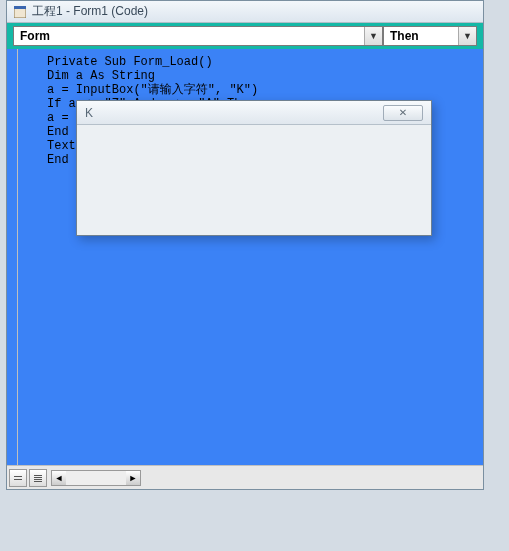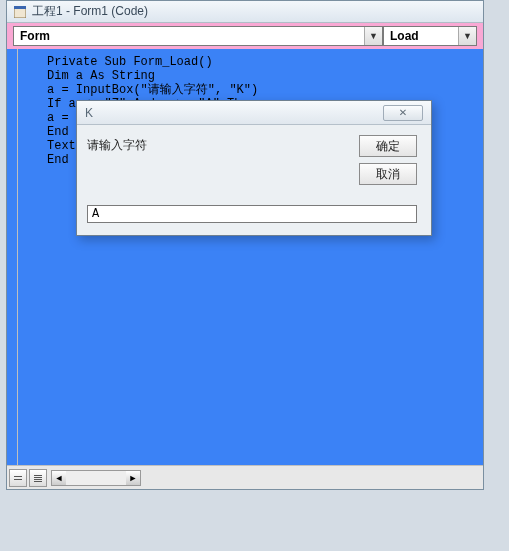--- a/index.html
+++ b/index.html
@@ -30,21 +30,21 @@
     padding: 0 6px;
     color: #3a4a5a;
   }
   .titlebar .icon {
     width: 14px; height: 14px; margin-right: 5px;
     display: inline-flex; align-items: center; justify-content: center;
   }
   .selectors {
     display: flex;
     padding: 3px 6px;
-    background: #f9a8d4;
+    background: #14b8a6;
     border-bottom: 1px solid #c0c0c0;
   }
   .combo {
     display: flex;
     align-items: center;
     border: 1px solid #7a7a7a;
     background: #fff;
     height: 20px;
   }
   .combo-left { flex: 4; }
@@ -196,21 +196,21 @@
     </span>
     <span>工程1 - Form1 (Code)</span>
   </div>
 
   <div class="selectors">
     <div class="combo combo-left">
       <span class="txt">Form</span>
       <span class="arrow">▼</span>
     </div>
     <div class="combo combo-right">
-      <span class="txt">Load</span>
+      <span class="txt">Then</span>
       <span class="arrow">▼</span>
     </div>
   </div>
 
   <div class="code-area">
     <div class="gutter"></div>
     <pre class="code" id="code-pre">Private Sub Form_Load()
 Dim a As String
 a = InputBox("请输入字符", "K")
 If a &lt;= "Z" And a &gt;= "A" Then
@@ -243,19 +243,13 @@
   </div>
 </div>
 
 <div class="inputbox">
   <div class="ib-title">
     <span>K</span>
     <div class="ib-close">
       <span>✕</span>
     </div>
   </div>
-  <div class="ib-body">
-    <div class="ib-prompt">请输入字符</div>
-    <div class="ib-btn ok">确定</div>
-    <div class="ib-btn cancel">取消</div>
-    <input class="ib-input" type="text" value="A" style="">
-  </div>
 </div>
 
 </body></html>

